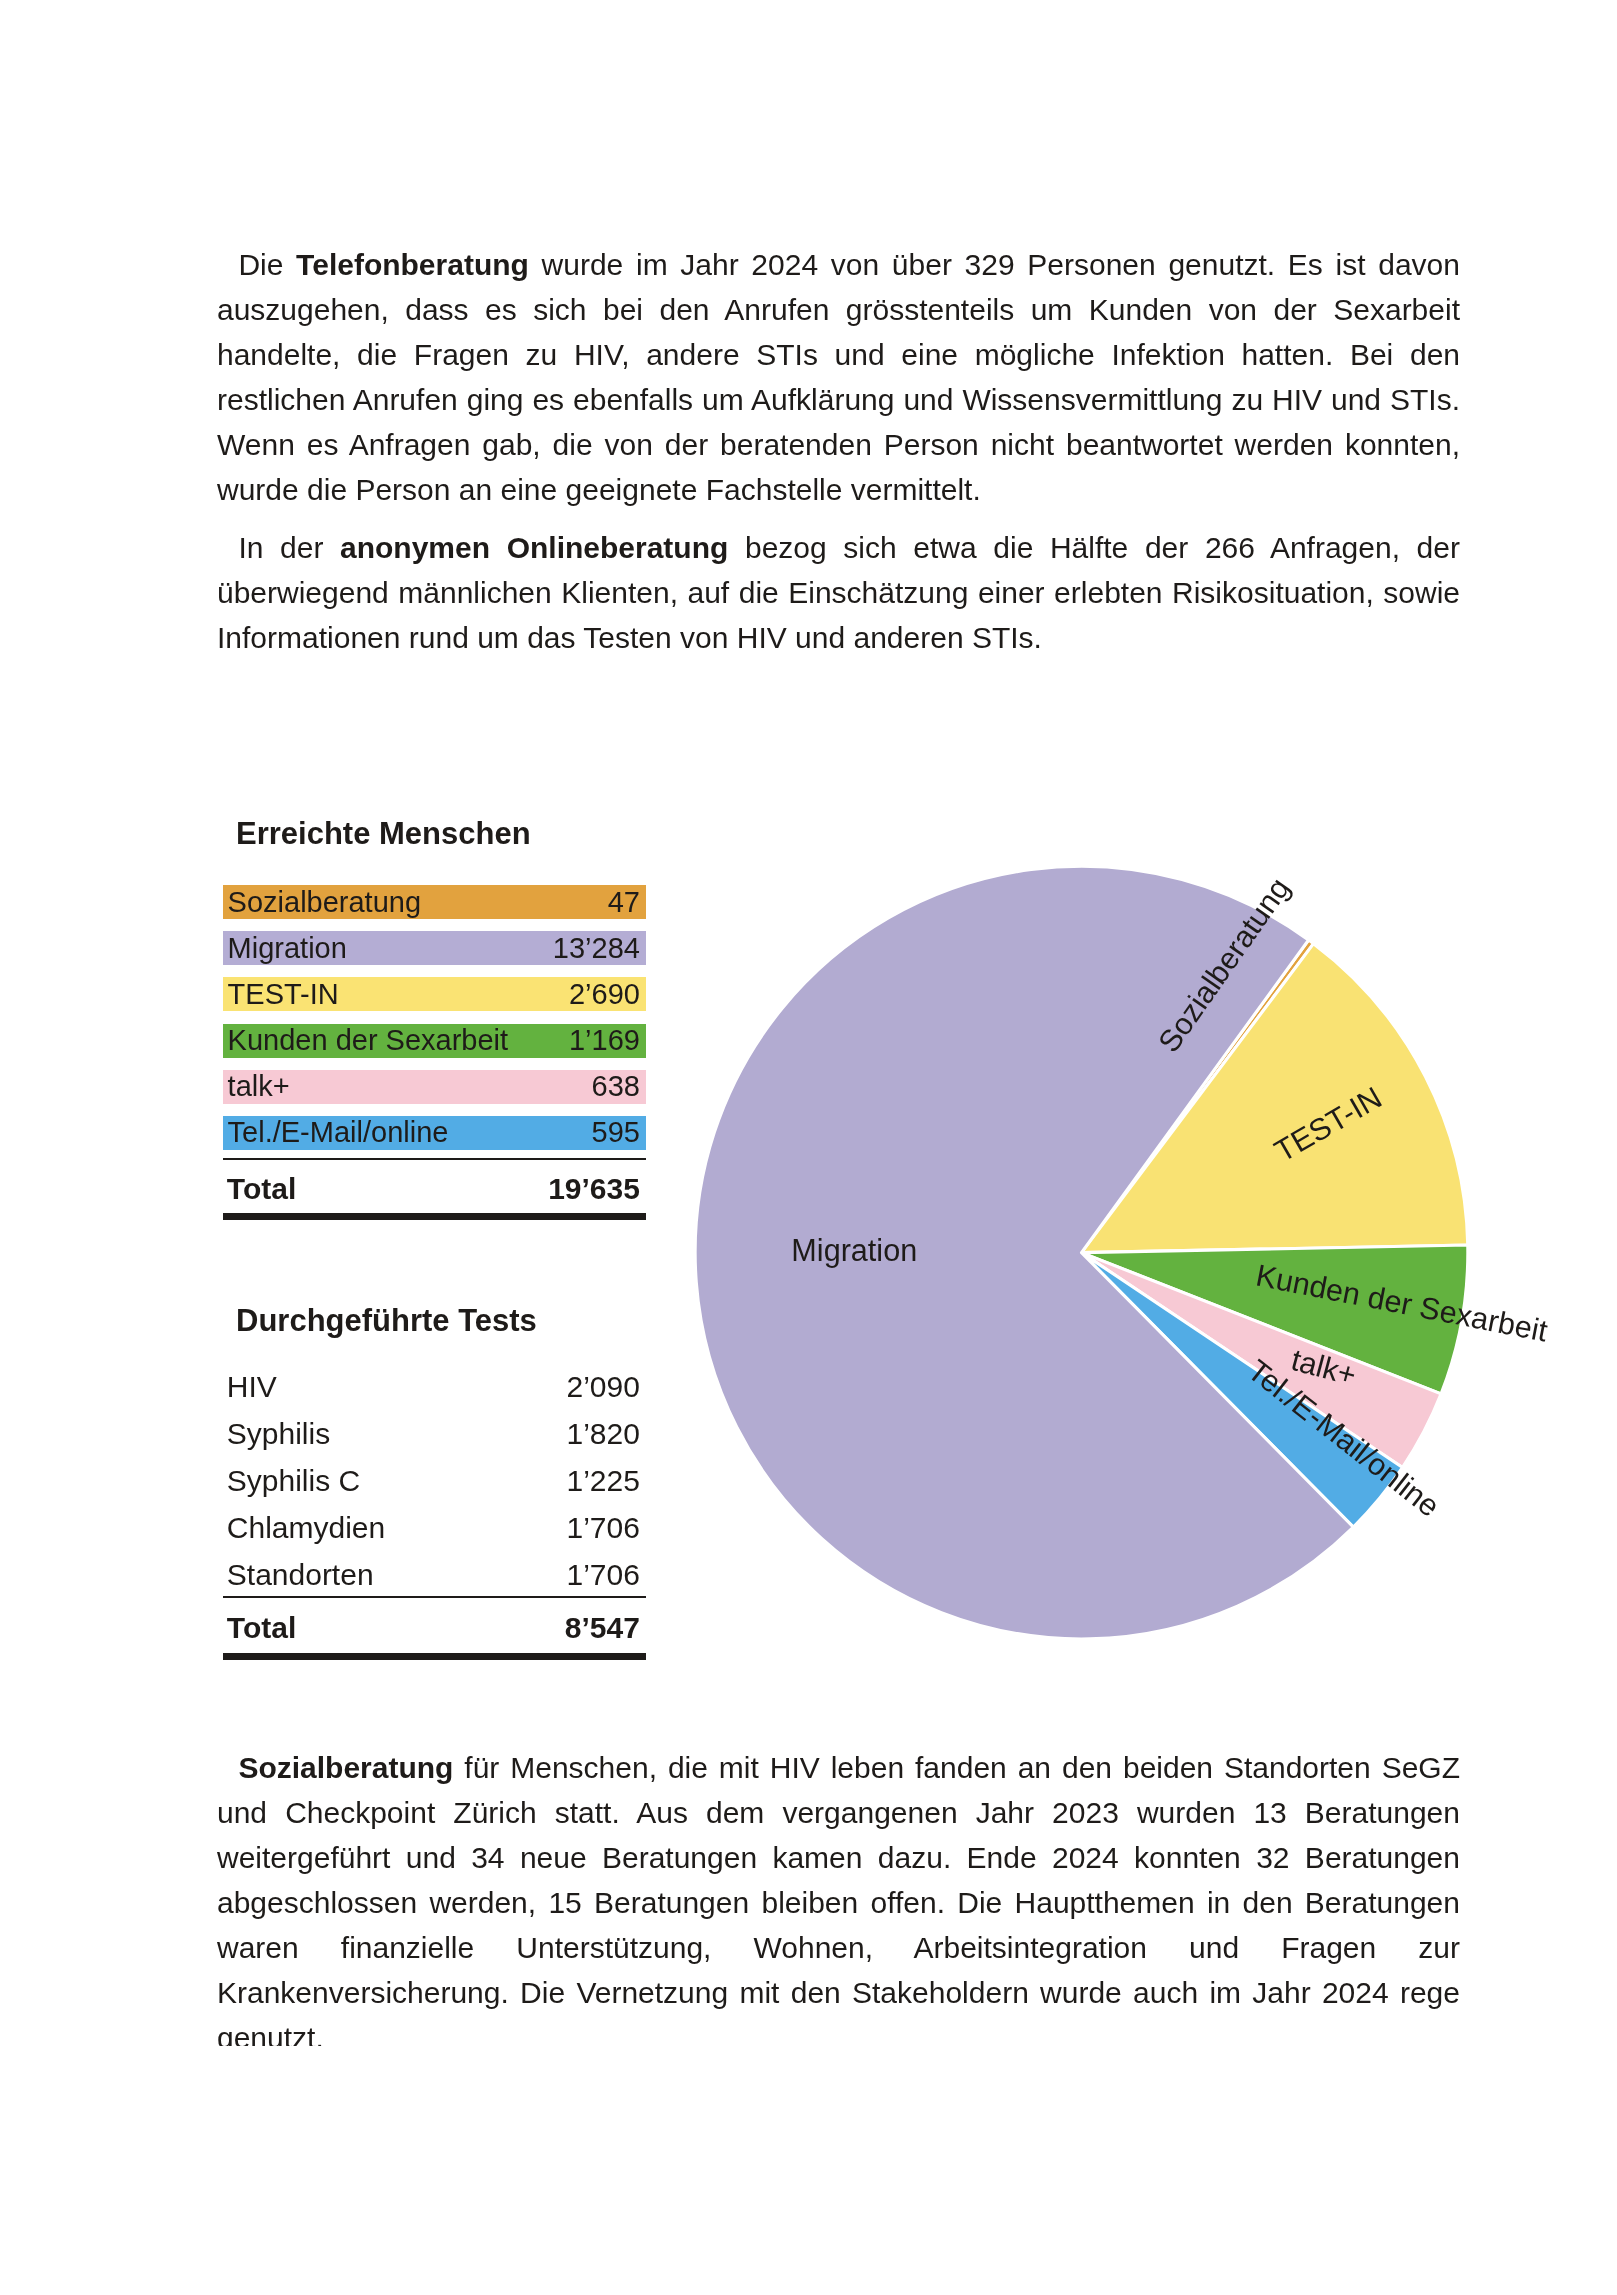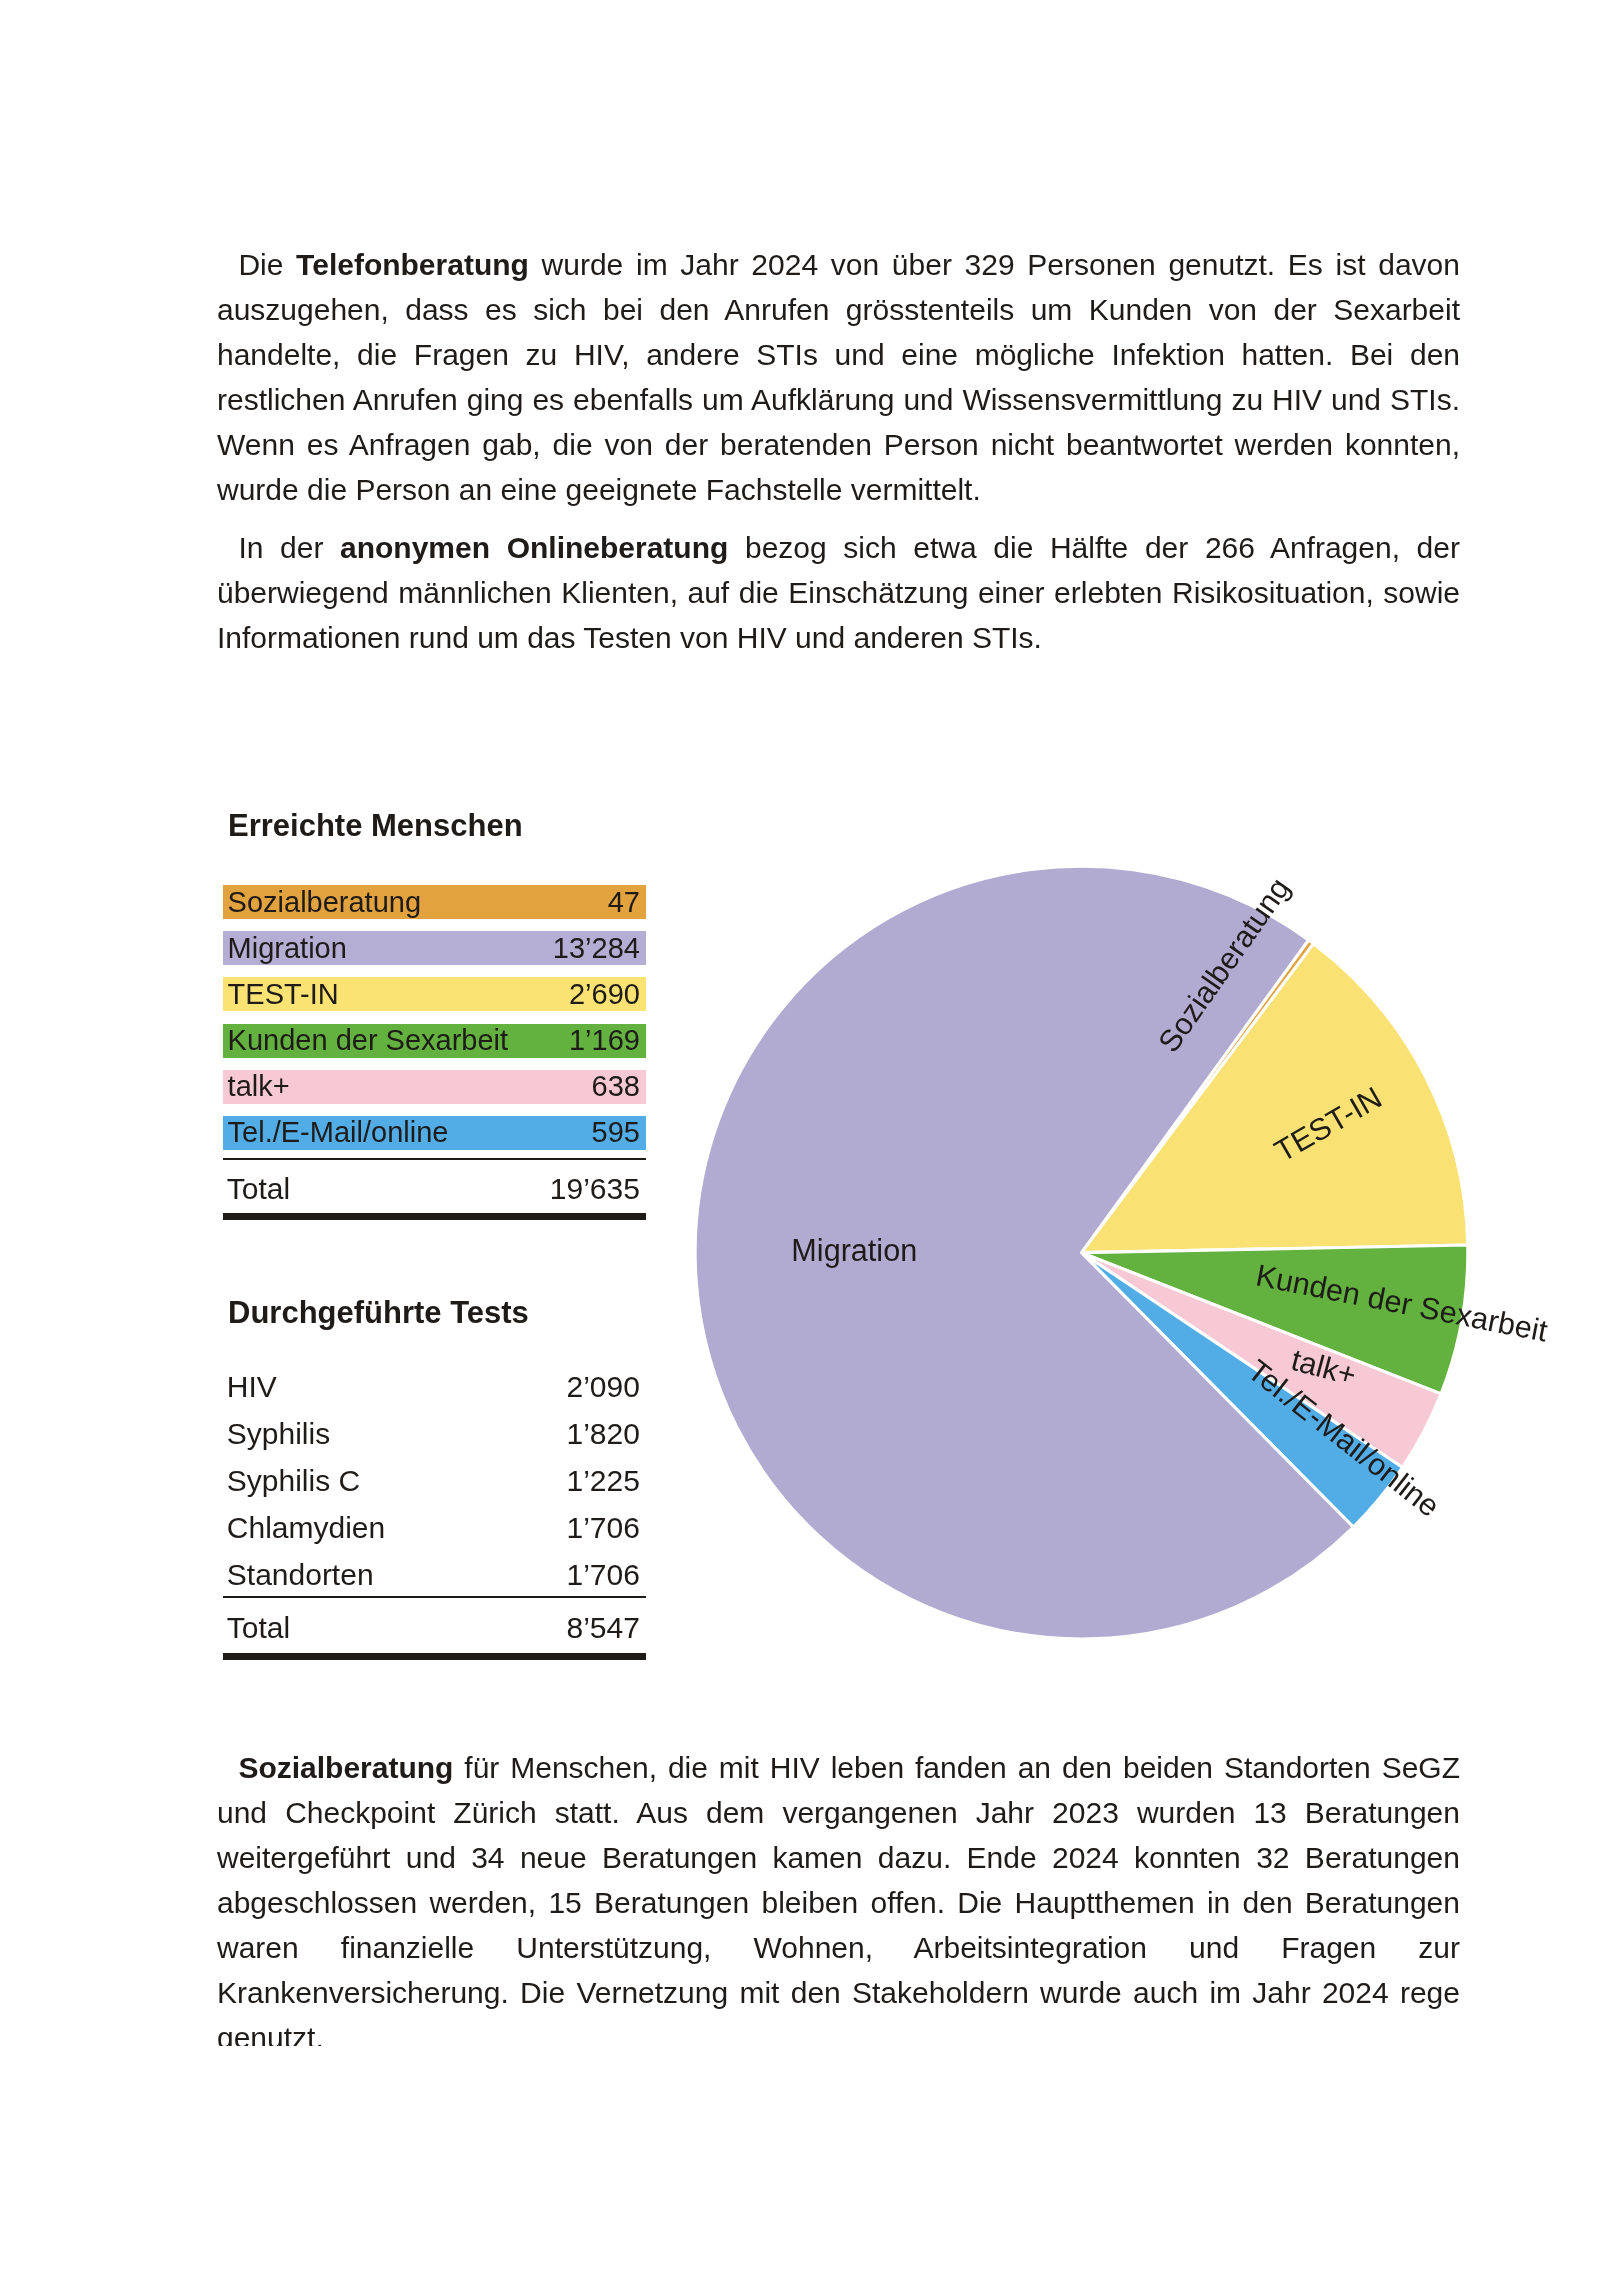--- a/index.html
+++ b/index.html
@@ -14,38 +14,38 @@
   .para{
     position:absolute;left:217px;width:1243px;
     font-size:30px;line-height:45px;
     text-align:justify;text-indent:21.4px;
     margin:0;
   }
   .b{font-weight:bold;}
   .sec-title{
     position:absolute;left:220px;
     font-size:31px;font-weight:bold;line-height:36px;
-    margin:8px;
+    margin:16px;
   }
   .legend,.tests{
     position:absolute;left:223px;width:423px;
     display:flex;flex-direction:column;
   }
   .legend{top:885px;gap:12.2px;}
   .tests{top:1370px;gap:13px;}
   .lg-row,.t-row,.total-row{
     height:34px;box-sizing:border-box;
     display:flex;justify-content:space-between;align-items:center;
     font-size:29px;
   }
   .lg-row{padding:0 6.1px 0 4.6px;}
   .t-row{padding:0 6.1px 0 3.8px;font-size:30px;gap:41px;}
   .total-row{
     position:absolute;left:223px;width:423px;
-    padding:0 6.1px 0 3.8px;font-weight:normal;font-size:30px;
+    padding:0 6.1px 0 3.8px;font-weight:bold;font-size:30px;
   }
   .rule{position:absolute;left:223px;width:423px;background:#1e1b19;}
   .rule-thin{height:2.3px;}
   .rule-thick{height:6.9px;}
   .pie-svg{position:absolute;left:650px;top:811px;overflow:visible;}
   .pie-svg text{
     font-family:"Liberation Sans",sans-serif;
     font-size:40px;fill:#1e1b19;
   }
   .pagenum{

